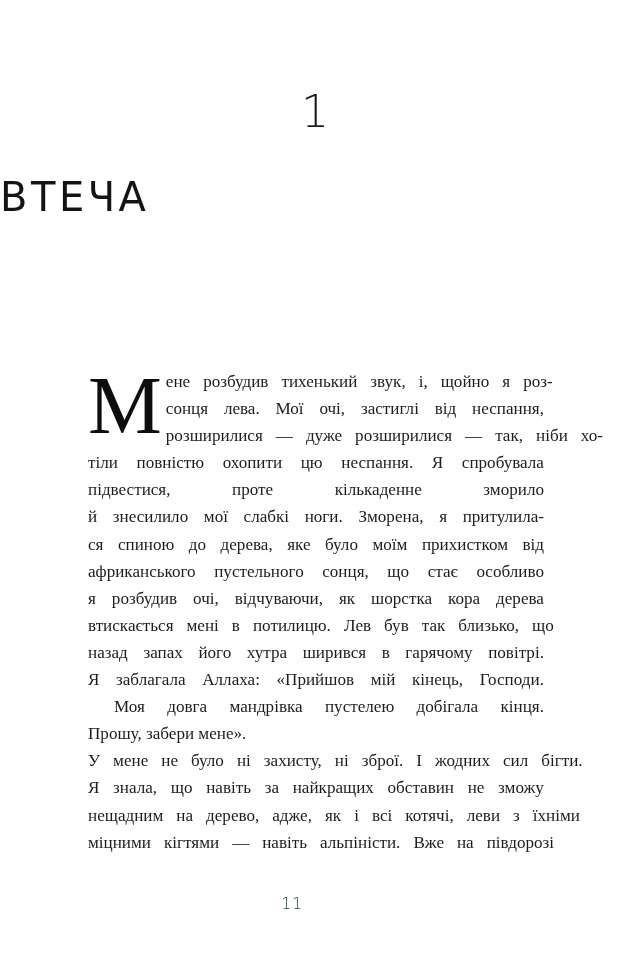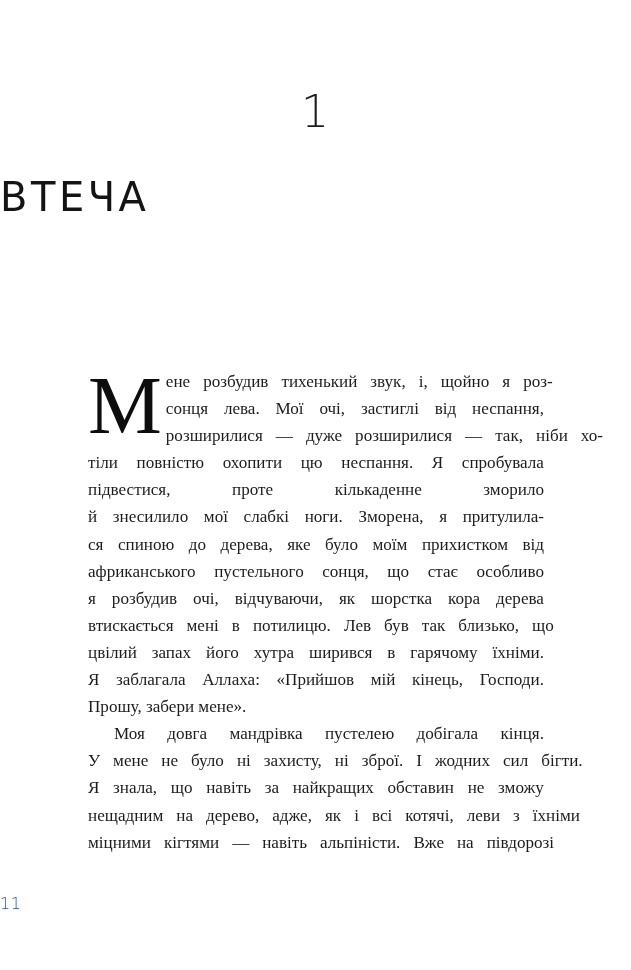--- a/index.html
+++ b/index.html
@@ -93,27 +93,27 @@
   .para-indent {
     padding-left: 26px;
   }
 
   
   .folio {
     position: absolute;
     bottom: 56px;
     left: 0;
     width: 584px;
-    text-align: left;
+    text-align: center;
     font-family: "DejaVu Sans", "Liberation Sans", sans-serif;
     font-weight: 300;
     font-size: 16px;
     line-height: 20px;
     letter-spacing: 0.5px;
-    color: #1d4ed8;
+    color: #14532d;
   }
 </style>
 </head>
 <body>
 
 <div class="page">
 
   <div class="chapter-number">1</div>
 
   <div class="chapter-title">ВТЕЧА</div>
@@ -124,24 +124,24 @@
         <div class="text-line justify"><span>ене</span><span>розбудив</span><span>тихенький</span><span>звук,</span><span>і,</span><span>щойно</span><span>я</span><span>роз-</span></div>
         <div class="text-line justify"><span>сонця</span><span>лева.</span><span>Мої</span><span>очі,</span><span>застиглі</span><span>від</span><span>неспання,</span></div>
         <div class="text-line justify"><span>розширилися</span><span>—</span><span>дуже</span><span>розширилися</span><span>—</span><span>так,</span><span>ніби</span><span>хо-</span></div>
         <div class="text-line justify"><span>тіли</span><span>повністю</span><span>охопити</span><span>цю</span><span>неспання.</span><span>Я</span><span>спробувала</span></div>
         <div class="text-line justify"><span>підвестися,</span><span>проте</span><span>кількаденне</span><span>зморило</span></div>
         <div class="text-line justify"><span>й</span><span>знесилило</span><span>мої</span><span>слабкі</span><span>ноги.</span><span>Зморена,</span><span>я</span><span>притулила-</span></div>
         <div class="text-line justify"><span>ся</span><span>спиною</span><span>до</span><span>дерева,</span><span>яке</span><span>було</span><span>моїм</span><span>прихистком</span><span>від</span></div>
         <div class="text-line justify"><span>африканського</span><span>пустельного</span><span>сонця,</span><span>що</span><span>стає</span><span>особливо</span></div>
         <div class="text-line justify"><span>я</span><span>розбудив</span><span>очі,</span><span>відчуваючи,</span><span>як</span><span>шорстка</span><span>кора</span><span>дерева</span></div>
         <div class="text-line justify"><span>втискається</span><span>мені</span><span>в</span><span>потилицю.</span><span>Лев</span><span>був</span><span>так</span><span>близько,</span><span>що</span></div>
-        <div class="text-line justify"><span>цвілий</span><span>запах</span><span>його</span><span>хутра</span><span>ширився</span><span>в</span><span>гарячому</span><span>їхніми.</span></div>
+        <div class="text-line justify"><span>назад</span><span>запах</span><span>його</span><span>хутра</span><span>ширився</span><span>в</span><span>гарячому</span><span>повітрі.</span></div>
         <div class="text-line justify"><span>Я</span><span>заблагала</span><span>Аллаха:</span><span>«Прийшов</span><span>мій</span><span>кінець,</span><span>Господи.</span></div>
+        <div class="text-line para-indent justify"><span>Моя</span><span>довга</span><span>мандрівка</span><span>пустелею</span><span>добігала</span><span>кінця.</span></div>
         <div class="text-line">Прошу, забери мене».</div>
-        <div class="text-line para-indent justify"><span>Моя</span><span>довга</span><span>мандрівка</span><span>пустелею</span><span>добігала</span><span>кінця.</span></div>
         <div class="text-line justify"><span>У</span><span>мене</span><span>не</span><span>було</span><span>ні</span><span>захисту,</span><span>ні</span><span>зброї.</span><span>І</span><span>жодних</span><span>сил</span><span>бігти.</span></div>
         <div class="text-line justify"><span>Я</span><span>знала,</span><span>що</span><span>навіть</span><span>за</span><span>найкращих</span><span>обставин</span><span>не</span><span>зможу</span></div>
         <div class="text-line justify"><span>нещадним</span><span>на</span><span>дерево,</span><span>адже,</span><span>як</span><span>і</span><span>всі</span><span>котячі,</span><span>леви</span><span>з</span><span>їхніми</span></div>
         <div class="text-line justify"><span>міцними</span><span>кігтями</span><span>—</span><span>навіть</span><span>альпіністи.</span><span>Вже</span><span>на</span><span>півдорозі</span></div>
       </div>
   </div>
 
   <div class="folio">11</div>
 
 </div>

